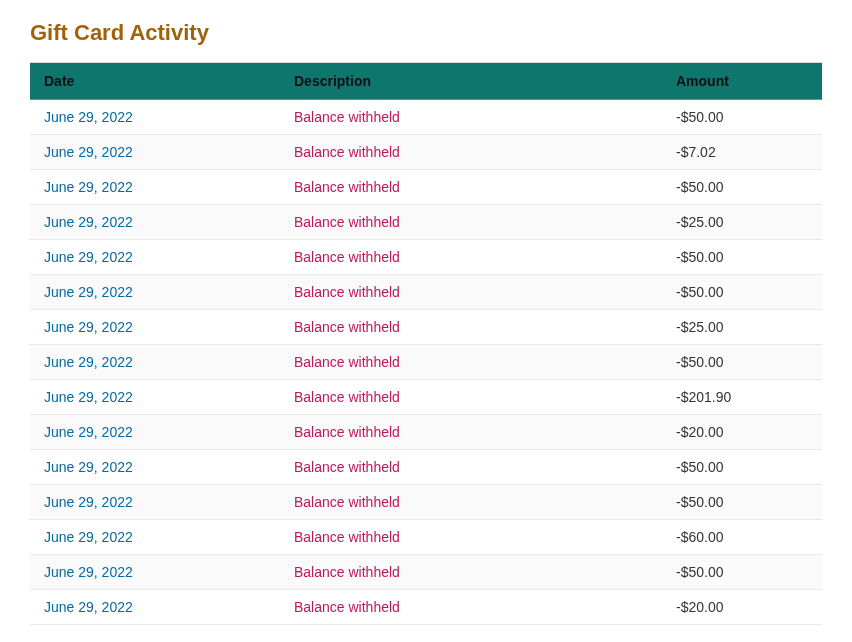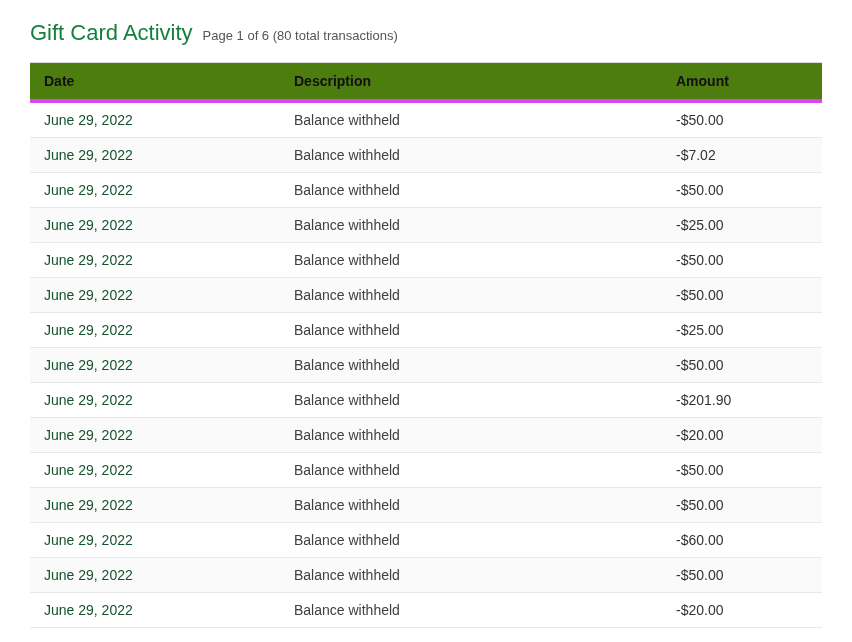--- a/index.html
+++ b/index.html
@@ -17,35 +17,35 @@
       padding: 20px 30px;
     }
     .page-header {
       display: flex;
       align-items: baseline;
       gap: 10px;
       margin-bottom: 16px;
     }
     .page-title {
       font-size: 22px;
-      font-weight: normal;
-      color: #15803d;
+      font-weight: bold;
+      color: #a16207;
     }
     .page-subtitle {
       font-size: 13px;
       color: #555;
     }
     table {
       width: 100%;
       border-collapse: collapse;
     }
     thead tr {
-      background: #4d7c0f;
+      background: #0f766e;
       border-top: 1px solid #ddd;
-      border-bottom: 4px solid #d946ef;
+      border-bottom: 1px solid #d946ef;
     }
     thead th {
       padding: 10px 14px;
       text-align: left;
       font-weight: bold;
       font-size: 14px;
       color: #111;
     }
     thead th.amount-col {
       text-align: left;
@@ -58,38 +58,37 @@
     }
     tbody tr:nth-child(even) {
       background: #fafafa;
     }
     tbody td {
       padding: 9px 14px;
       font-size: 14px;
       color: #333;
     }
     tbody td.date-col {
-      color: #14532d;
+      color: #0369a1;
       width: 250px;
     }
     tbody td.desc-col {
-      color: #404040;
+      color: #be185d;
     }
     tbody td.amount-col {
       text-align: left;
       color: #333;
       width: 160px;
     }
   </style>
 </head>
 <body>
 
 <div class="page-header">
   <span class="page-title">Gift Card Activity</span>
-  <span class="page-subtitle">Page 1 of 6 (80 total transactions)</span>
 </div>
 
 <table>
   <thead>
     <tr>
       <th>Date</th>
       <th>Description</th>
       <th class="amount-col">Amount</th>
     </tr>
   </thead>

